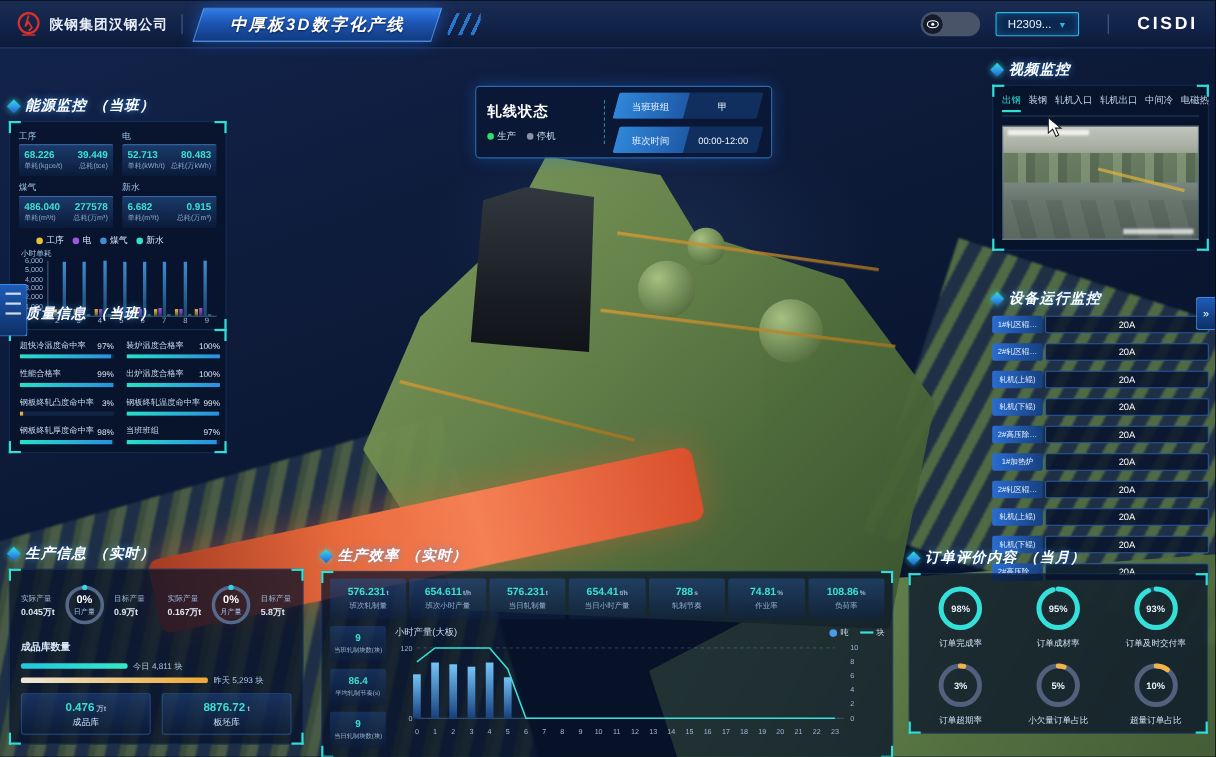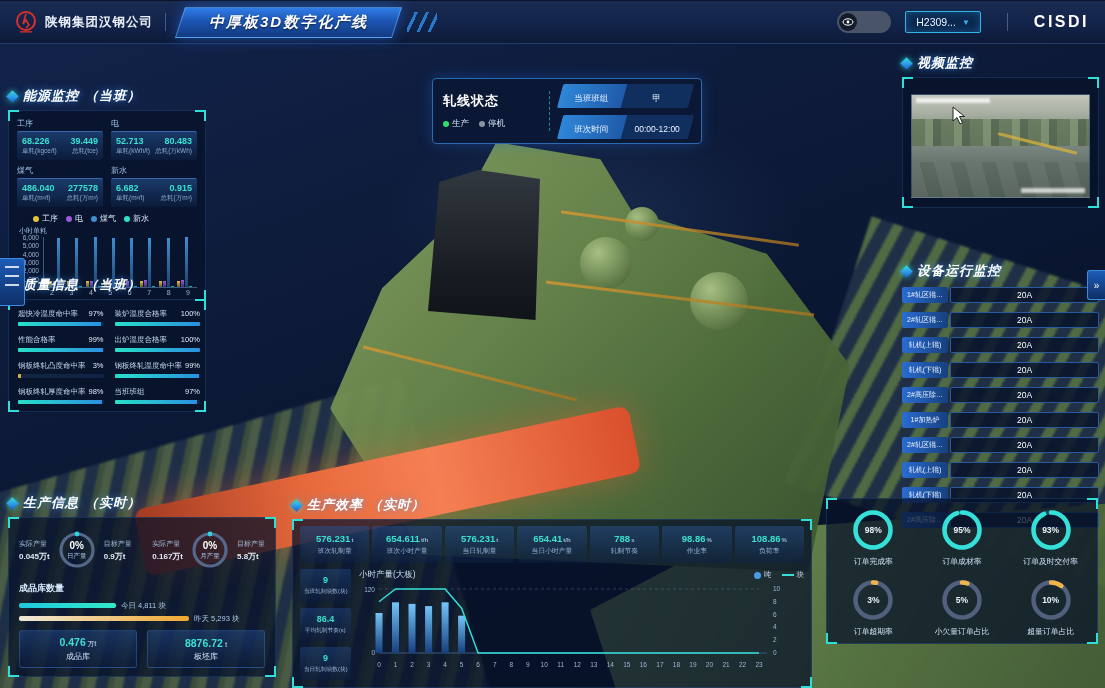--- a/index.html
+++ b/index.html
@@ -96,21 +96,21 @@
   #energy-bars{display:flex;justify-content:space-between;align-items:flex-end;height:50px;flex:1;
     border-left:1px solid #3a5a84;border-bottom:1px solid #3a5a84;padding:0 5px;}
   .ebar-group{display:flex;align-items:flex-end;gap:1px;}
   .ebar-group i{display:block;width:3px;}
   #energy-xlabels{display:flex;justify-content:space-between;margin-left:26px;padding:1px 7px 0;}
   #energy-xlabels span{font-size:7px;color:#9fb6d8;}
 
   
   .p-quality{left:8px;top:276px;width:198px;}
   .p-quality .pbox{padding:9px 9px 7px;display:grid;grid-template-columns:1fr 1fr;gap:9px 11px;}
-  .qitem .qrow{display:flex;align-items:flex-start;margin-bottom:3px;}
+  .qitem .qrow{display:flex;align-items:center;margin-bottom:3px;}
   .qlabel{font-size:7.5px;color:#c6d9ee;white-space:nowrap;overflow:hidden;}
   .qpct{font-size:7.5px;color:#dfe9f5;margin-left:auto;padding-left:3px;}
   .qbar{height:4px;background:rgba(18,40,72,.9);border-radius:1px;overflow:hidden;}
   .qbar .fill{height:100%;background:linear-gradient(90deg,#27e0c8,#2b8fe0);}
   .qbar .fill.orange{background:linear-gradient(90deg,#f0b44a,#e8983c);}
 
   
   .p-rolling{left:432px;top:78px;width:248px;height:64px;z-index:6;background:rgba(10,24,52,.88);
     border:1px solid #2a6ab0;border-radius:4px;box-shadow:0 0 14px rgba(30,110,220,.35);
     display:flex;align-items:center;padding:0 10px;}
@@ -535,20 +535,28 @@
   <div class="panel p-video">
     <div class="phead">
       <span class="ph-icon"></span>
       <span class="ph-title">视频监控</span>
     </div>
     <div class="pbox">
       <i class="ct tl"></i>
         <i class="ct tr"></i>
         <i class="ct bl"></i>
         <i class="ct br"></i>
+      <div class="vtabs">
+        <span class="vtab active">出钢</span>
+        <span class="vtab">装钢</span>
+        <span class="vtab">轧机入口</span>
+        <span class="vtab">轧机出口</span>
+        <span class="vtab">中间冷</span>
+        <span class="vtab">电磁热</span>
+      </div>
       <div class="vfeed">
         <div class="vf-machines"></div>
         <div class="vf-floor"></div>
         <div class="vf-rail"></div>
         <div class="vf-ttl"></div>
         <div class="vf-tbr"></div>
       </div>
     </div>
   </div>
 
@@ -709,21 +717,21 @@
           </div>
         <div class="stat soft">
             <span class="v"><span>654.41</span><em>t/h</em></span>
             <span class="l">当日小时产量</span>
           </div>
         <div class="stat soft">
             <span class="v"><span>788</span><em>s</em></span>
             <span class="l">轧制节奏</span>
           </div>
         <div class="stat soft">
-            <span class="v"><span>98.86</span><em>%</em></span>
+            <span class="v"><span>74.81</span><em>%</em></span>
             <span class="l">作业率</span>
           </div>
         <div class="stat soft">
             <span class="v"><span>108.86</span><em>%</em></span>
             <span class="l">负荷率</span>
           </div>
       </div>
       <div class="eff-main">
         <div class="eff-side">
           <div class="sbox soft">
@@ -801,20 +809,25 @@
               <text x="414" y="48.4" font-size="6.5" fill="#9fb6d8">4</text>
               <text x="414" y="61.2" font-size="6.5" fill="#9fb6d8">2</text>
               <text x="414" y="74.0" font-size="6.5" fill="#9fb6d8">0</text>
             </svg>
         </div>
       </div>
     </div>
   </div>
 
   <div class="panel p-orders">
+    <div class="phead">
+      <span class="ph-icon"></span>
+      <span class="ph-title">订单评价内容</span>
+      <span class="ph-sub">（当月）</span>
+    </div>
     <div class="pbox">
       <i class="ct tl"></i>
         <i class="ct tr"></i>
         <i class="ct bl"></i>
         <i class="ct br"></i>
       <div class="donut-cell">
         <div class="donut">
             <svg width="46" height="46">
               <circle cx="23" cy="23" r="17.5" fill="none" stroke="#1d4a66" stroke-width="4.5"></circle>
               <circle cx="23" cy="23" r="17.5" fill="none" stroke="#35e0d8" stroke-width="4.5" stroke-linecap="round" stroke-dasharray="107.8 110.0" transform="rotate(-90 23 23)"></circle>

